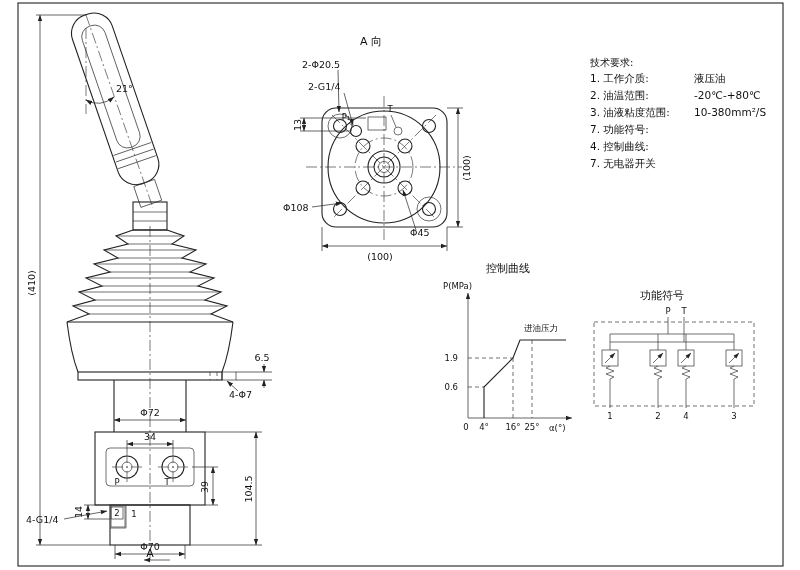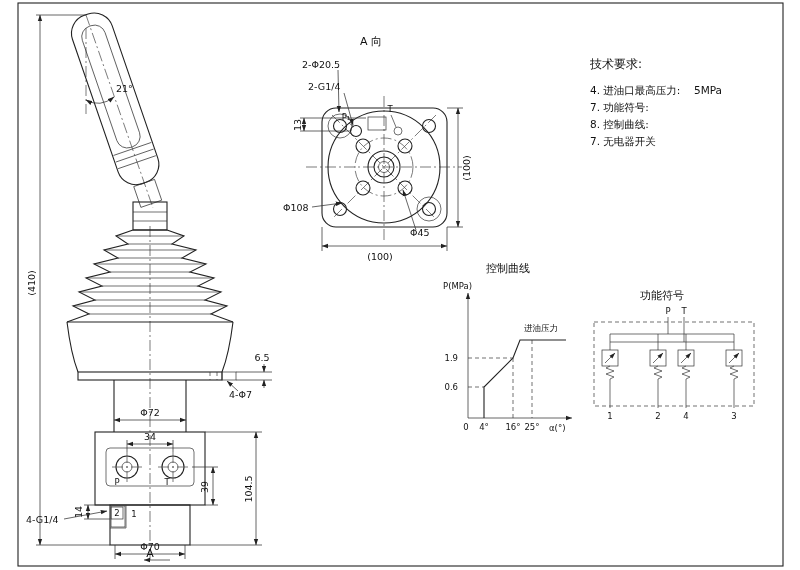--- a/index.html
+++ b/index.html
@@ -10,21 +10,21 @@
   svg{position:absolute;left:0;top:0;}
   svg text{font-family:"DejaVu Sans","Liberation Sans",sans-serif;font-size:9.5px;fill:#111;}
   svg text.sm{font-size:8.5px;}
   svg text.ttl{font-size:11px;}
   .ln{stroke:#222;stroke-width:1.1;fill:none;}
   .thin{stroke:#333;stroke-width:0.7;fill:none;}
   .dim{stroke:#333;stroke-width:0.75;fill:none;}
   .cl{stroke:#444;stroke-width:0.7;fill:none;stroke-dasharray:11 3 2 3;}
   .dsh{stroke:#333;stroke-width:0.7;fill:none;stroke-dasharray:4 3;}
   .techreq{position:absolute;left:590px;top:56px;width:196px;color:#111;}
-  .tr-title{font-size:12px;margin-bottom:9px;}
+  .tr-title{font-size:10px;}
   .tr-row{display:flex;font-size:10.5px;line-height:17px;white-space:nowrap;}
   .tr-label{width:104px;flex:none;}
   .tr-value{flex:1;}
 </style>
 </head>
 <body>
 
 <div class="sheet">
 <svg width="800" height="570" viewBox="0 0 800 570">
   <defs>
@@ -310,29 +310,37 @@
     <text x="610" y="419" text-anchor="middle" class="sm">1</text>
     <text x="658" y="419" text-anchor="middle" class="sm">2</text>
     <text x="686" y="419" text-anchor="middle" class="sm">4</text>
     <text x="734" y="419" text-anchor="middle" class="sm">3</text>
   </g>
 </svg>
 
 <div class="techreq">
   <div class="tr-title">技术要求:</div>
   <div class="tr-row">
-    <span class="tr-label">4. 进油口最高压力:</span>
-    <span class="tr-value">5MPa</span>
+    <span class="tr-label">1. 工作介质:</span>
+    <span class="tr-value">液压油</span>
+  </div>
+  <div class="tr-row">
+    <span class="tr-label">2. 油温范围:</span>
+    <span class="tr-value">-20℃-+80℃</span>
+  </div>
+  <div class="tr-row">
+    <span class="tr-label">3. 油液粘度范围:</span>
+    <span class="tr-value">10-380mm²/S</span>
   </div>
   <div class="tr-row">
     <span class="tr-label">7. 功能符号:</span>
     <span class="tr-value"></span>
   </div>
   <div class="tr-row">
-    <span class="tr-label">8. 控制曲线:</span>
+    <span class="tr-label">4. 控制曲线:</span>
     <span class="tr-value"></span>
   </div>
   <div class="tr-row">
     <span class="tr-label">7. 无电器开关</span>
     <span class="tr-value"></span>
   </div>
 </div>
 </div>
 
 </body></html>

